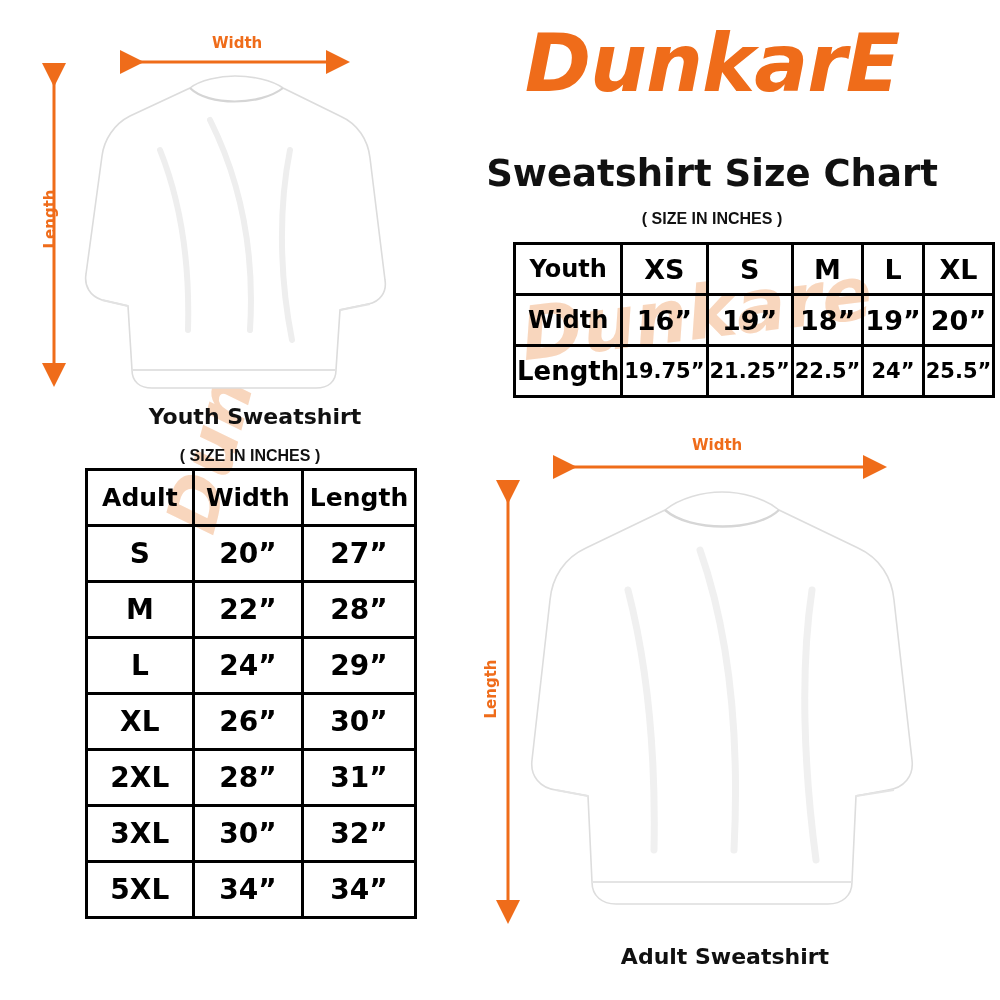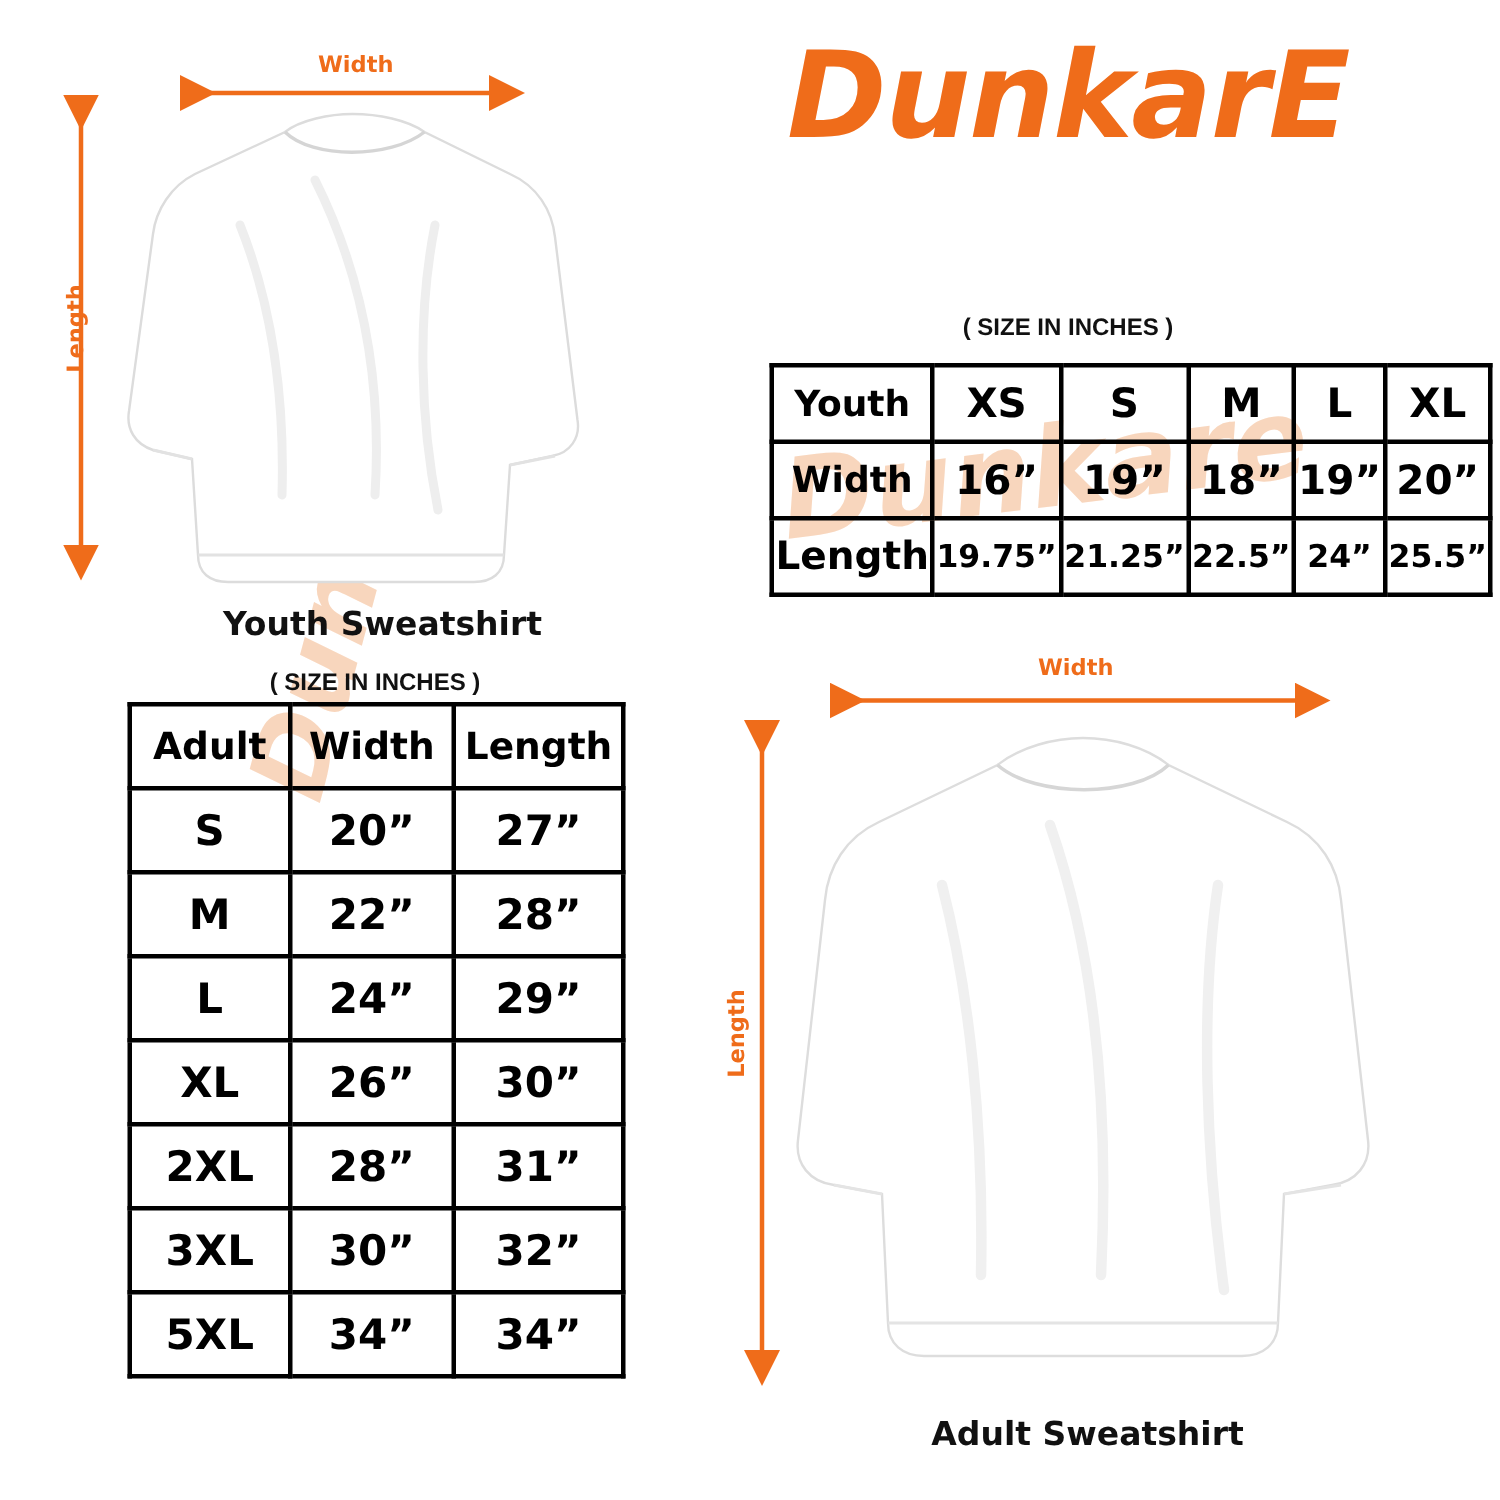--- a/index.html
+++ b/index.html
@@ -149,20 +149,21 @@
 </style>
 </head>
 <body>
 
 <div class="page">
 
   <div class="wm wm-top">Dunkare</div>
   <div class="wm wm-bottom">Dunkare</div>
 
   <div class="brand">DunkarE</div>
+  <div class="subtitle">Sweatshirt Size Chart</div>
   <div class="units-top">( SIZE IN INCHES )</div>
   <div class="units-left">( SIZE IN INCHES )</div>
 
   <div class="shirt-wrap" style="left:40px; top:30px; width:390px; height:390px;">
     <svg width="390" height="390" viewBox="0 0 390 390" xmlns="http://www.w3.org/2000/svg">
       <defs>
         <marker id="ah" markerWidth="8" markerHeight="8" refX="4" refY="4" orient="auto">
           <path d="M0,0 L8,4 L0,8 z" fill="#ef6c1a"></path>
         </marker>
       </defs>

